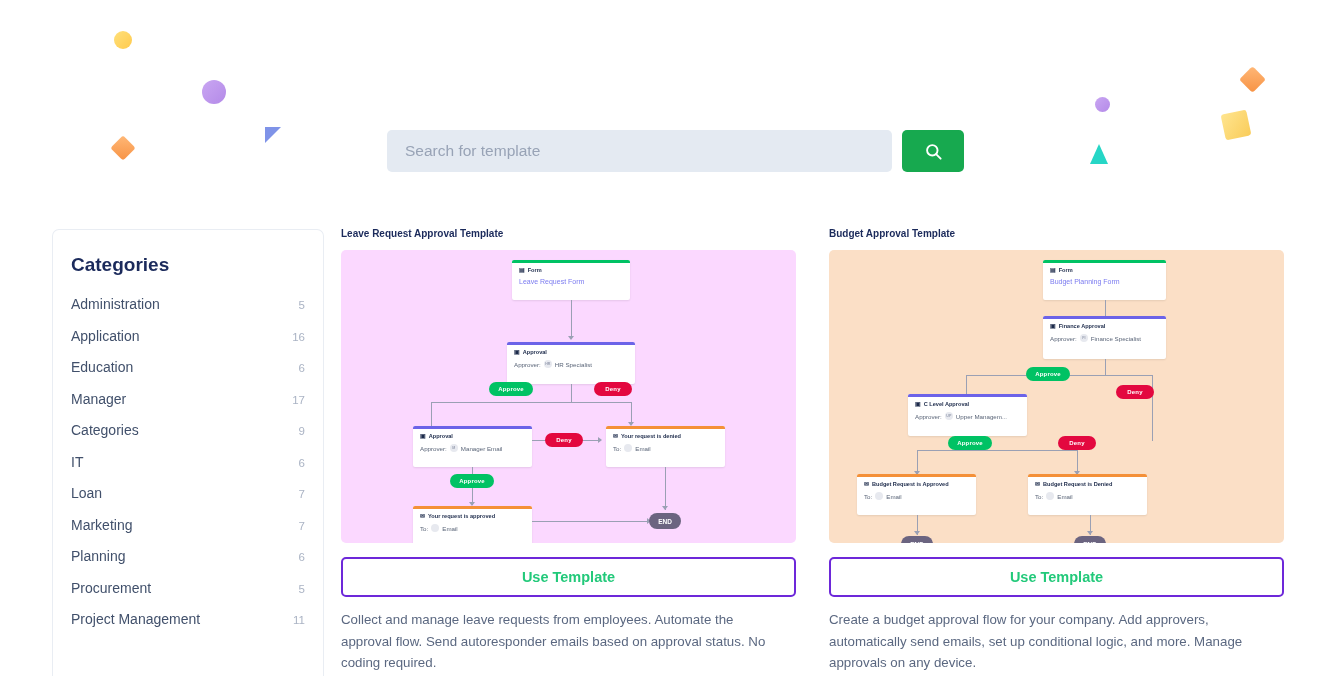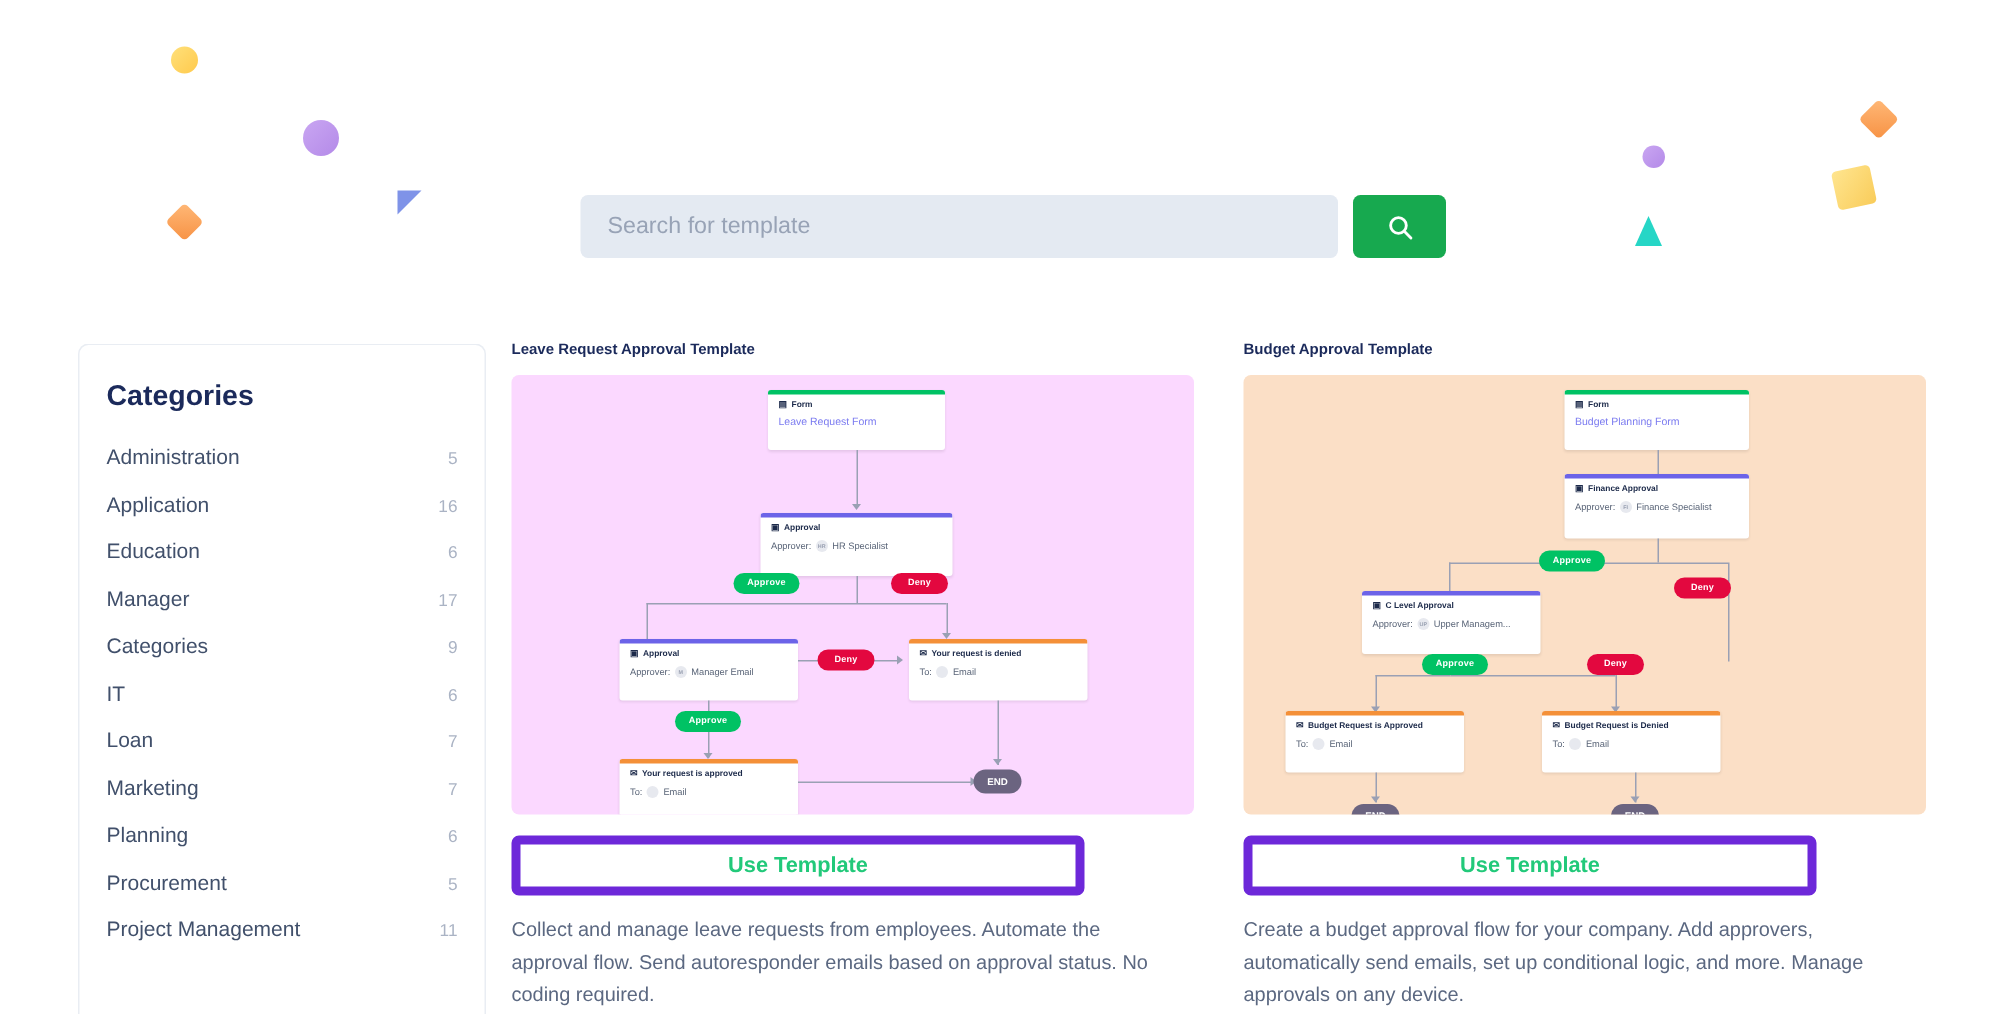--- a/index.html
+++ b/index.html
@@ -80,22 +80,22 @@
   .card.c2 { left:829px; }
   .card h2 {
     font-size:10px; font-weight:bold; color:#1b2a5b;
     margin-bottom:11px;
   }
   .preview {
     width:455px; height:293px; border-radius:5px;
     position:relative; overflow:hidden;
   }
   .use-btn {
-    display:block; width:382px; height:40px; margin-top:14px;
-    background:#fff; border:6px solid #6d28d9; border-radius:5px;
+    display:block; width:455px; height:40px; margin-top:14px;
+    background:#fff; border:2px solid #6d28d9; border-radius:5px;
     color:#22c97a; font-size:14.5px; font-weight:bold;
     font-family:"Liberation Sans", sans-serif;
     cursor:pointer;
   }
   .desc {
     margin-top:12px; font-size:13.3px; line-height:1.62;
     color:#5b6881; width:440px;
   }
 
   

